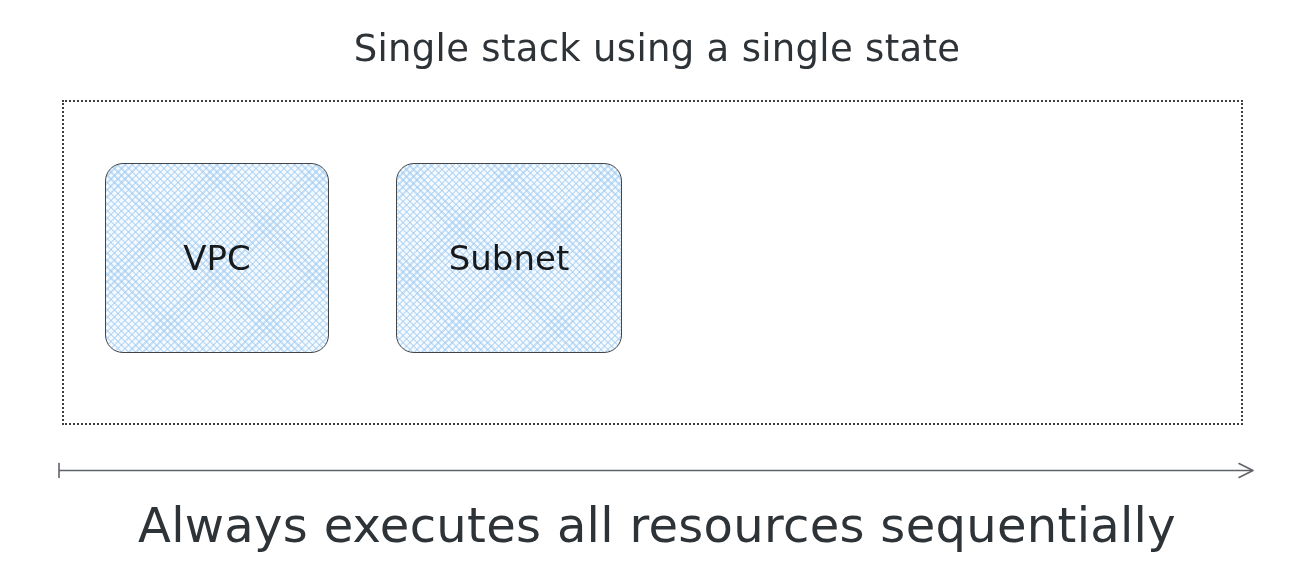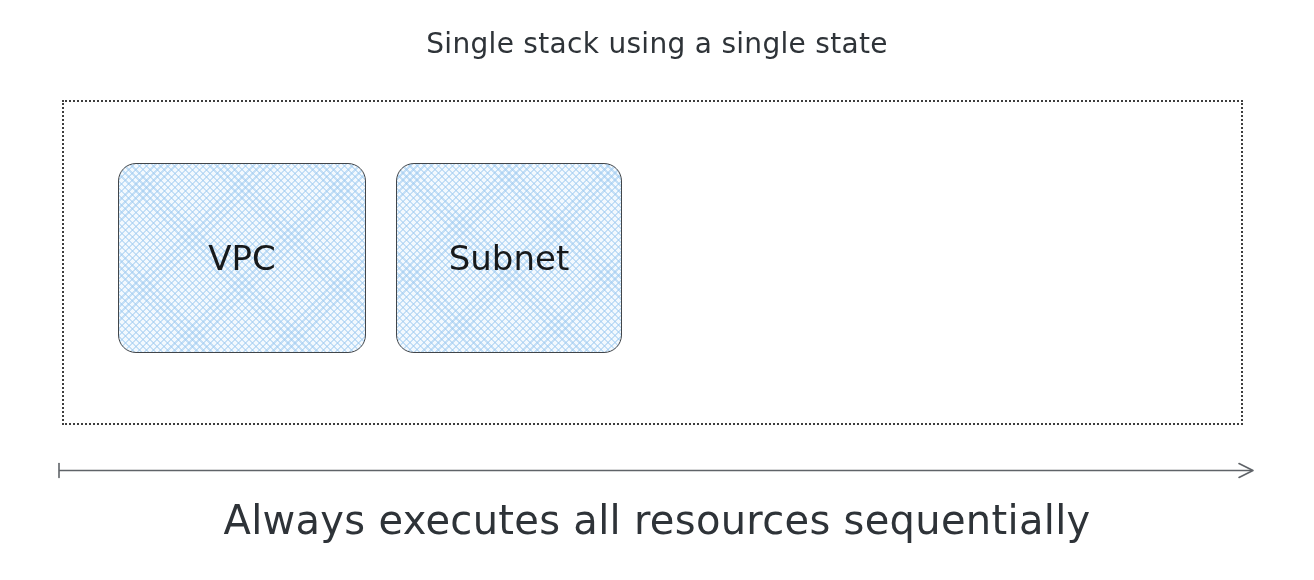--- a/index.html
+++ b/index.html
@@ -13,21 +13,21 @@
     background: #ffffff;
     overflow: hidden;
   }
 
   .title {
     position: absolute;
     top: 27px;
     left: 0;
     width: 100%;
     text-align: center;
-    font-size: 28px;
+    font-size: 37px;
     letter-spacing: 0.3px;
     color: #2e3338;
     font-weight: 500;
   }
 
   .stack-frame {
     position: absolute;
     left: 62px;
     top: 100px;
     width: 1181px;
@@ -52,40 +52,40 @@
     white-space: pre-line;
     background-color: #f3f9fe;
     background-image:
       repeating-linear-gradient(45deg,
         rgba(158, 202, 240, 0.55) 0px, rgba(158, 202, 240, 0.55) 1.6px,
         transparent 1.6px, transparent 5px),
       repeating-linear-gradient(-45deg,
         rgba(158, 202, 240, 0.55) 0px, rgba(158, 202, 240, 0.55) 1.6px,
         transparent 1.6px, transparent 5px);
   }
-  .box-vpc    { left: 118px; width: 248px; }
+  .box-vpc    { left: 105px; width: 224px; }
   .box-subnet { left: 396px; width: 226px; justify-content: center; }
   .box-igw    { left: 686px; width: 219px; }
   .box-rt     { left: 963px; width: 224px; }
 
   .arrow-wrap {
     position: absolute;
     left: 52px;
     top: 456px;
     width: 1210px;
     height: 28px;
   }
 
   .caption {
     position: absolute;
     top: 497px;
     left: 0;
     width: 100%;
     text-align: center;
-    font-size: 40px;
+    font-size: 48px;
     letter-spacing: 0.3px;
     color: #2e3338;
     font-weight: 500;
   }
 </style>
 </head>
 <body>
 
 <div class="canvas">
 

